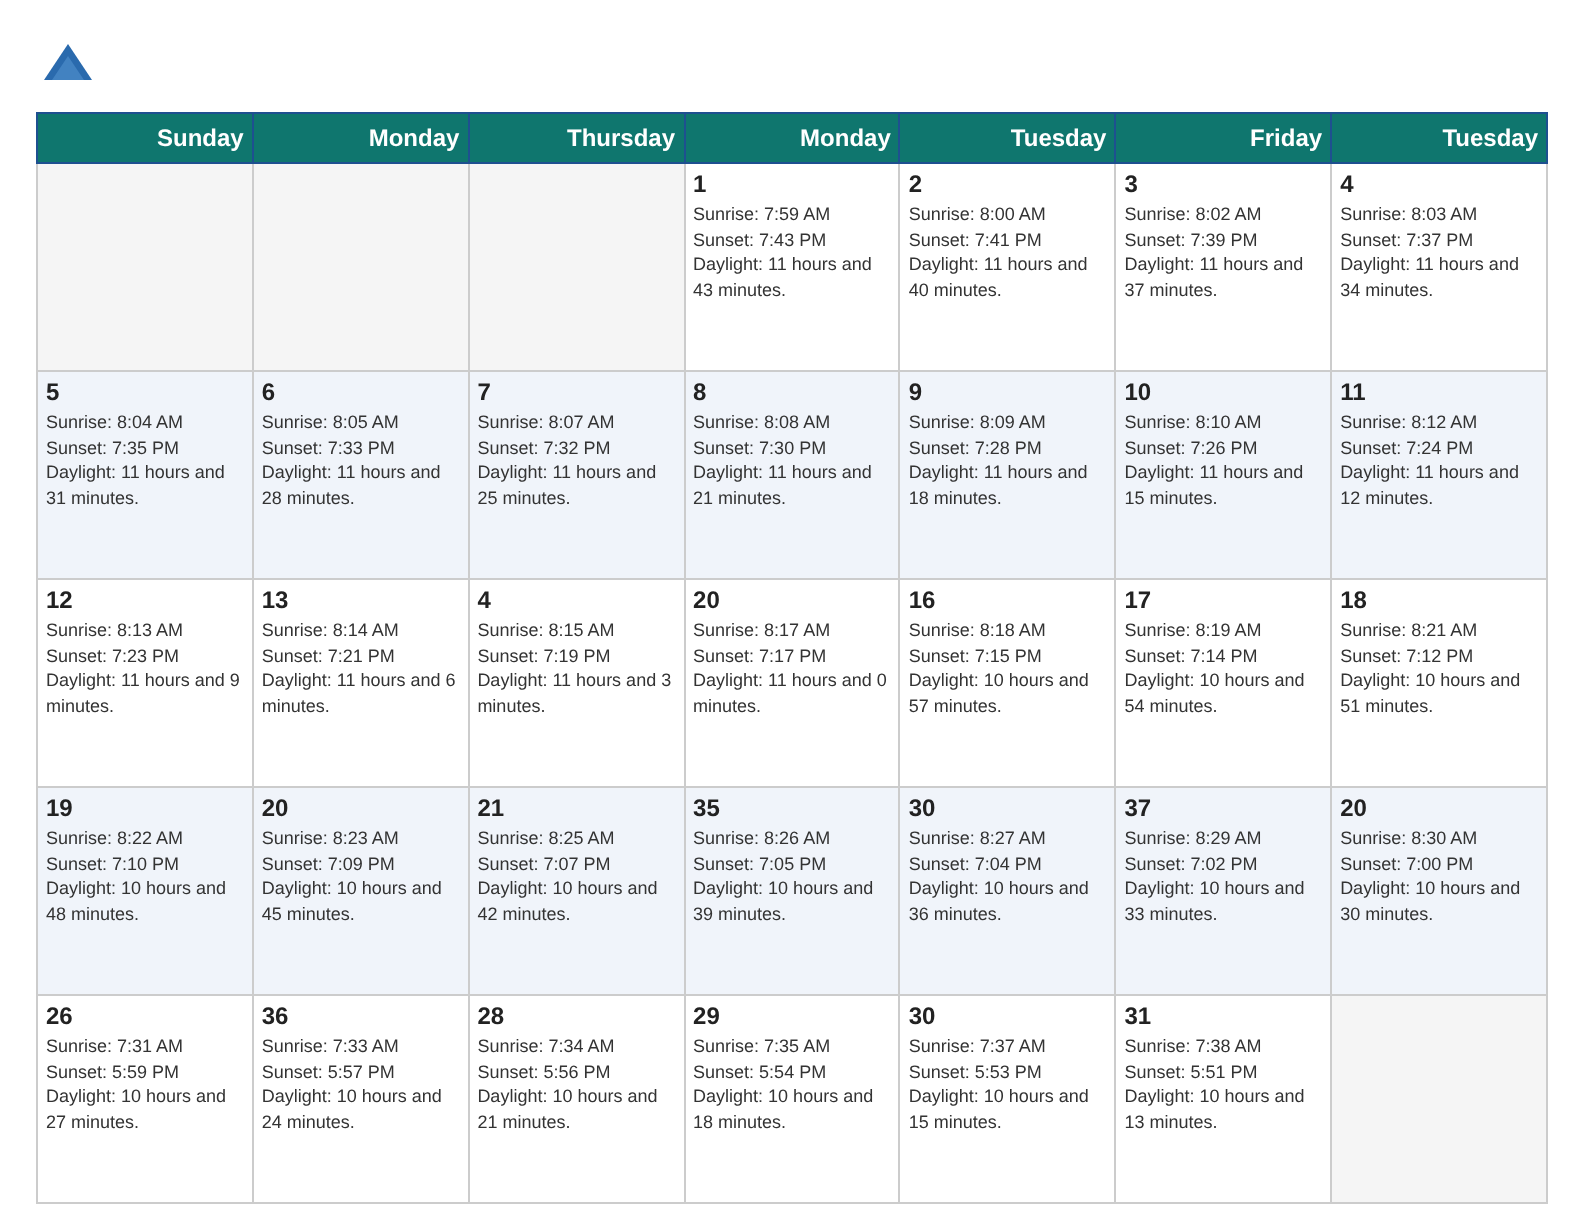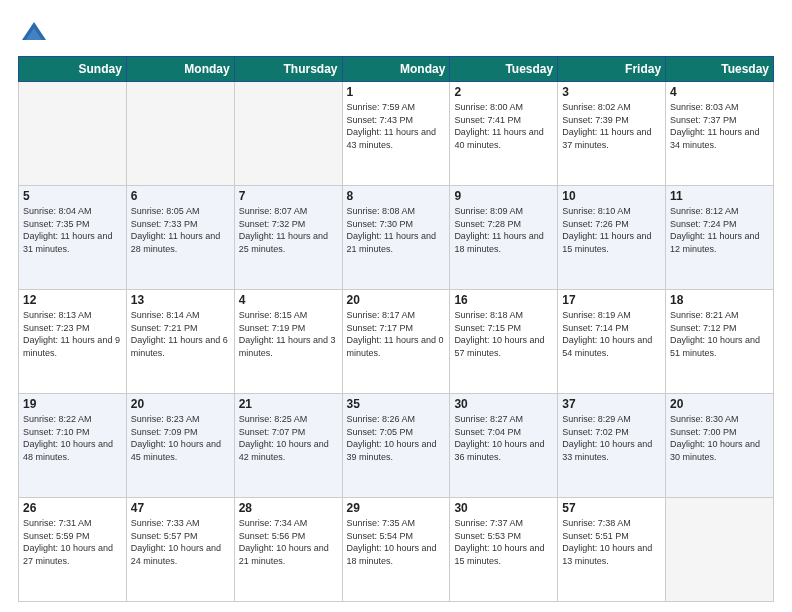--- a/index.html
+++ b/index.html
@@ -248,36 +248,36 @@
             <span class="day-num">20</span>
             <div class="day-info">Sunrise: 8:30 AM<br>Sunset: 7:00 PM<br>Daylight: 10 hours and 30 minutes.</div>
           </td>
         </tr>
         <tr>
           <td>
             <span class="day-num">26</span>
             <div class="day-info">Sunrise: 7:31 AM<br>Sunset: 5:59 PM<br>Daylight: 10 hours and 27 minutes.</div>
           </td>
           <td>
-            <span class="day-num">47</span>
+            <span class="day-num">36</span>
             <div class="day-info">Sunrise: 7:33 AM<br>Sunset: 5:57 PM<br>Daylight: 10 hours and 24 minutes.</div>
           </td>
           <td>
             <span class="day-num">28</span>
             <div class="day-info">Sunrise: 7:34 AM<br>Sunset: 5:56 PM<br>Daylight: 10 hours and 21 minutes.</div>
           </td>
           <td>
             <span class="day-num">29</span>
             <div class="day-info">Sunrise: 7:35 AM<br>Sunset: 5:54 PM<br>Daylight: 10 hours and 18 minutes.</div>
           </td>
           <td>
             <span class="day-num">30</span>
             <div class="day-info">Sunrise: 7:37 AM<br>Sunset: 5:53 PM<br>Daylight: 10 hours and 15 minutes.</div>
           </td>
           <td>
-            <span class="day-num">57</span>
+            <span class="day-num">31</span>
             <div class="day-info">Sunrise: 7:38 AM<br>Sunset: 5:51 PM<br>Daylight: 10 hours and 13 minutes.</div>
           </td>
           <td class="empty"></td>
         </tr>
       </tbody>
   </table>
 </div>
 
 </body></html>

